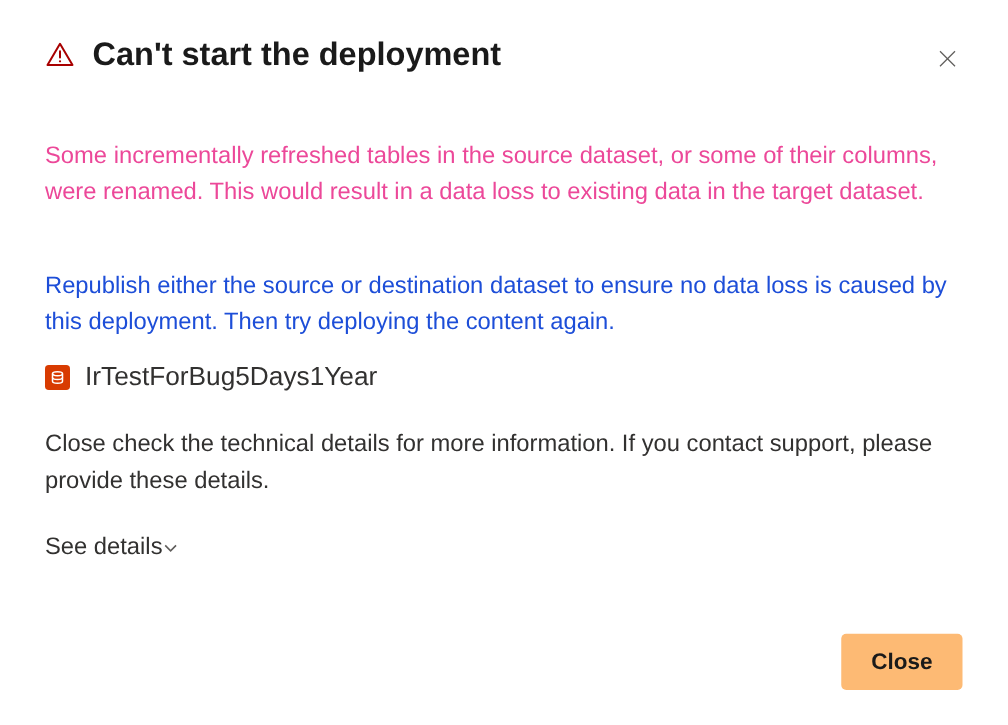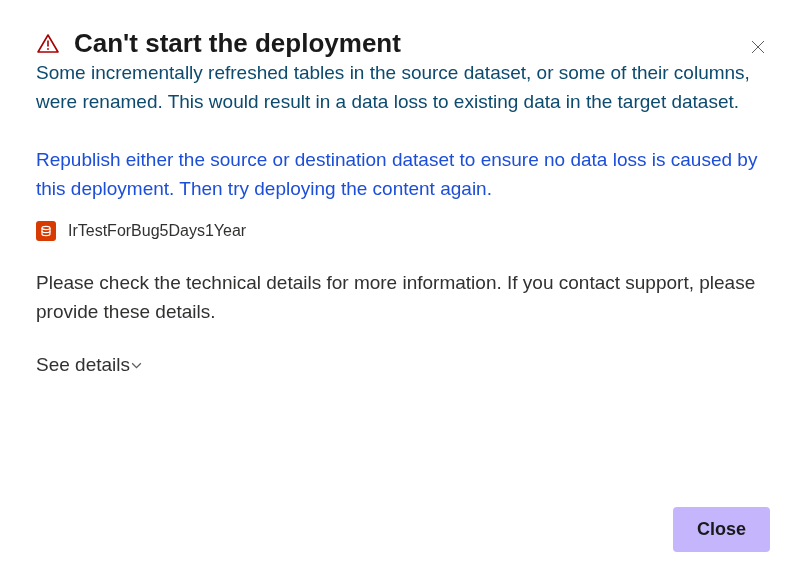--- a/index.html
+++ b/index.html
@@ -17,20 +17,21 @@
     .dialog {
       padding: 28px 36px 28px 36px;
       position: relative;
       width: 100%;
       height: 100%;
     }
     .header {
       display: flex;
       align-items: center;
       gap: 14px;
+      margin-bottom: 52px;
     }
     .warning-icon {
       flex-shrink: 0;
       width: 24px;
       height: 24px;
       display: flex;
       align-items: center;
       justify-content: center;
     }
     .warning-icon svg {
@@ -56,23 +57,23 @@
       align-items: center;
       justify-content: center;
       color: #605e5c;
     }
     .close-btn svg {
       width: 14px;
       height: 14px;
     }
     .body-text {
       font-size: 19px;
-      color: #0c4a6e;
+      color: #ec4899;
       line-height: 1.5;
-      margin-bottom: 30px;
+      margin-bottom: 47px;
     }
     .body-text-2 {
       font-size: 19px;
       color: #1d4ed8;
       line-height: 1.5;
       margin-bottom: 18px;
     }
     .dataset-row {
       display: flex;
       align-items: center;
@@ -87,21 +88,21 @@
       display: flex;
       align-items: center;
       justify-content: center;
       flex-shrink: 0;
     }
     .dataset-icon svg {
       width: 12px;
       height: 12px;
     }
     .dataset-name {
-      font-size: 16px;
+      font-size: 21px;
       color: #323130;
     }
     .body-text-3 {
       font-size: 19px;
       color: #323130;
       line-height: 1.5;
       margin-bottom: 28px;
     }
     .see-details {
       display: inline-flex;
@@ -120,21 +121,21 @@
     .see-details svg {
       width: 13px;
       height: 13px;
     }
     .footer {
       position: absolute;
       bottom: 28px;
       right: 36px;
     }
     .close-action {
-      background: #c4b5fd;
+      background: #fdba74;
       border: none;
       padding: 12px 24px;
       font-size: 18px;
       font-weight: 600;
       color: #1a1a1a;
       border-radius: 4px;
       cursor: pointer;
       font-family: inherit;
     }
   </style>
@@ -171,21 +172,21 @@
     <span class="dataset-icon">
       <svg viewBox="0 0 12 12" fill="none" stroke="#ffffff" stroke-width="1.2">
         <ellipse cx="6" cy="3" rx="4" ry="1.6"></ellipse>
         <path d="M2 3 V9 A4 1.6 0 0 0 10 9 V3"></path>
         <path d="M2 6 A4 1.6 0 0 0 10 6"></path>
       </svg>
     </span>
     <span class="dataset-name">IrTestForBug5Days1Year</span>
   </div>
 
-  <p class="body-text-3">Please check the technical details for more information. If you contact support, please provide these details.</p>
+  <p class="body-text-3">Close check the technical details for more information. If you contact support, please provide these details.</p>
 
   <button class="see-details">
     <span>See details</span>
     <span class="chevron">
       <svg viewBox="0 0 12 12" fill="none" stroke="#605e5c" stroke-width="1.2">
         <polyline points="2,4 6,8 10,4"></polyline>
       </svg>
     </span>
   </button>
 

